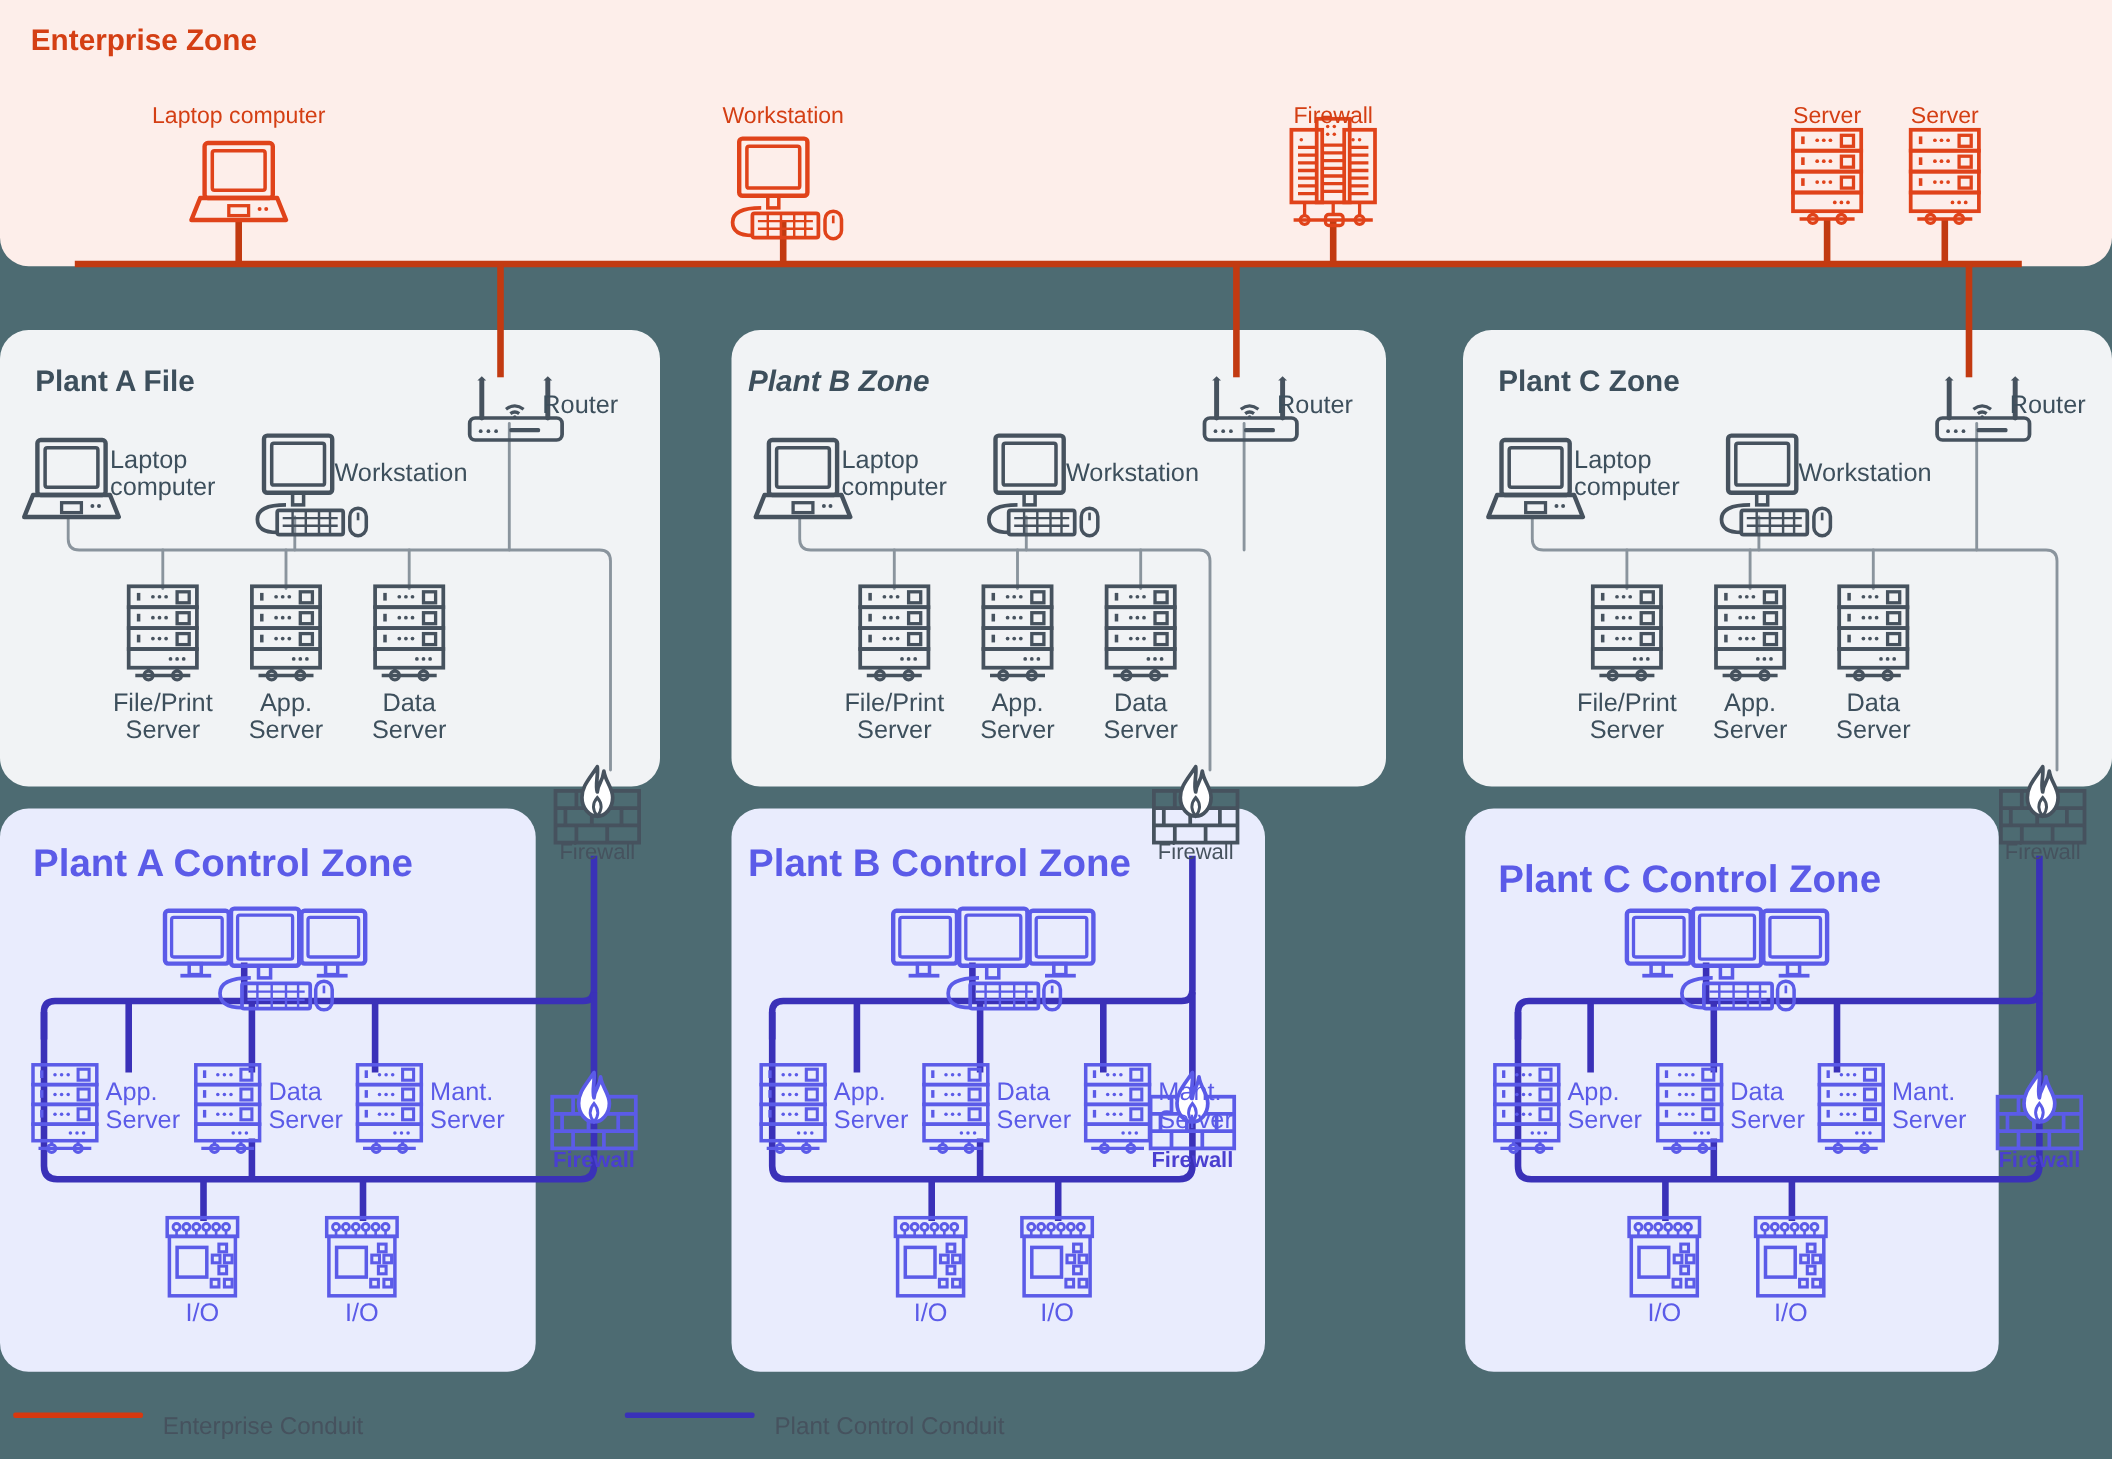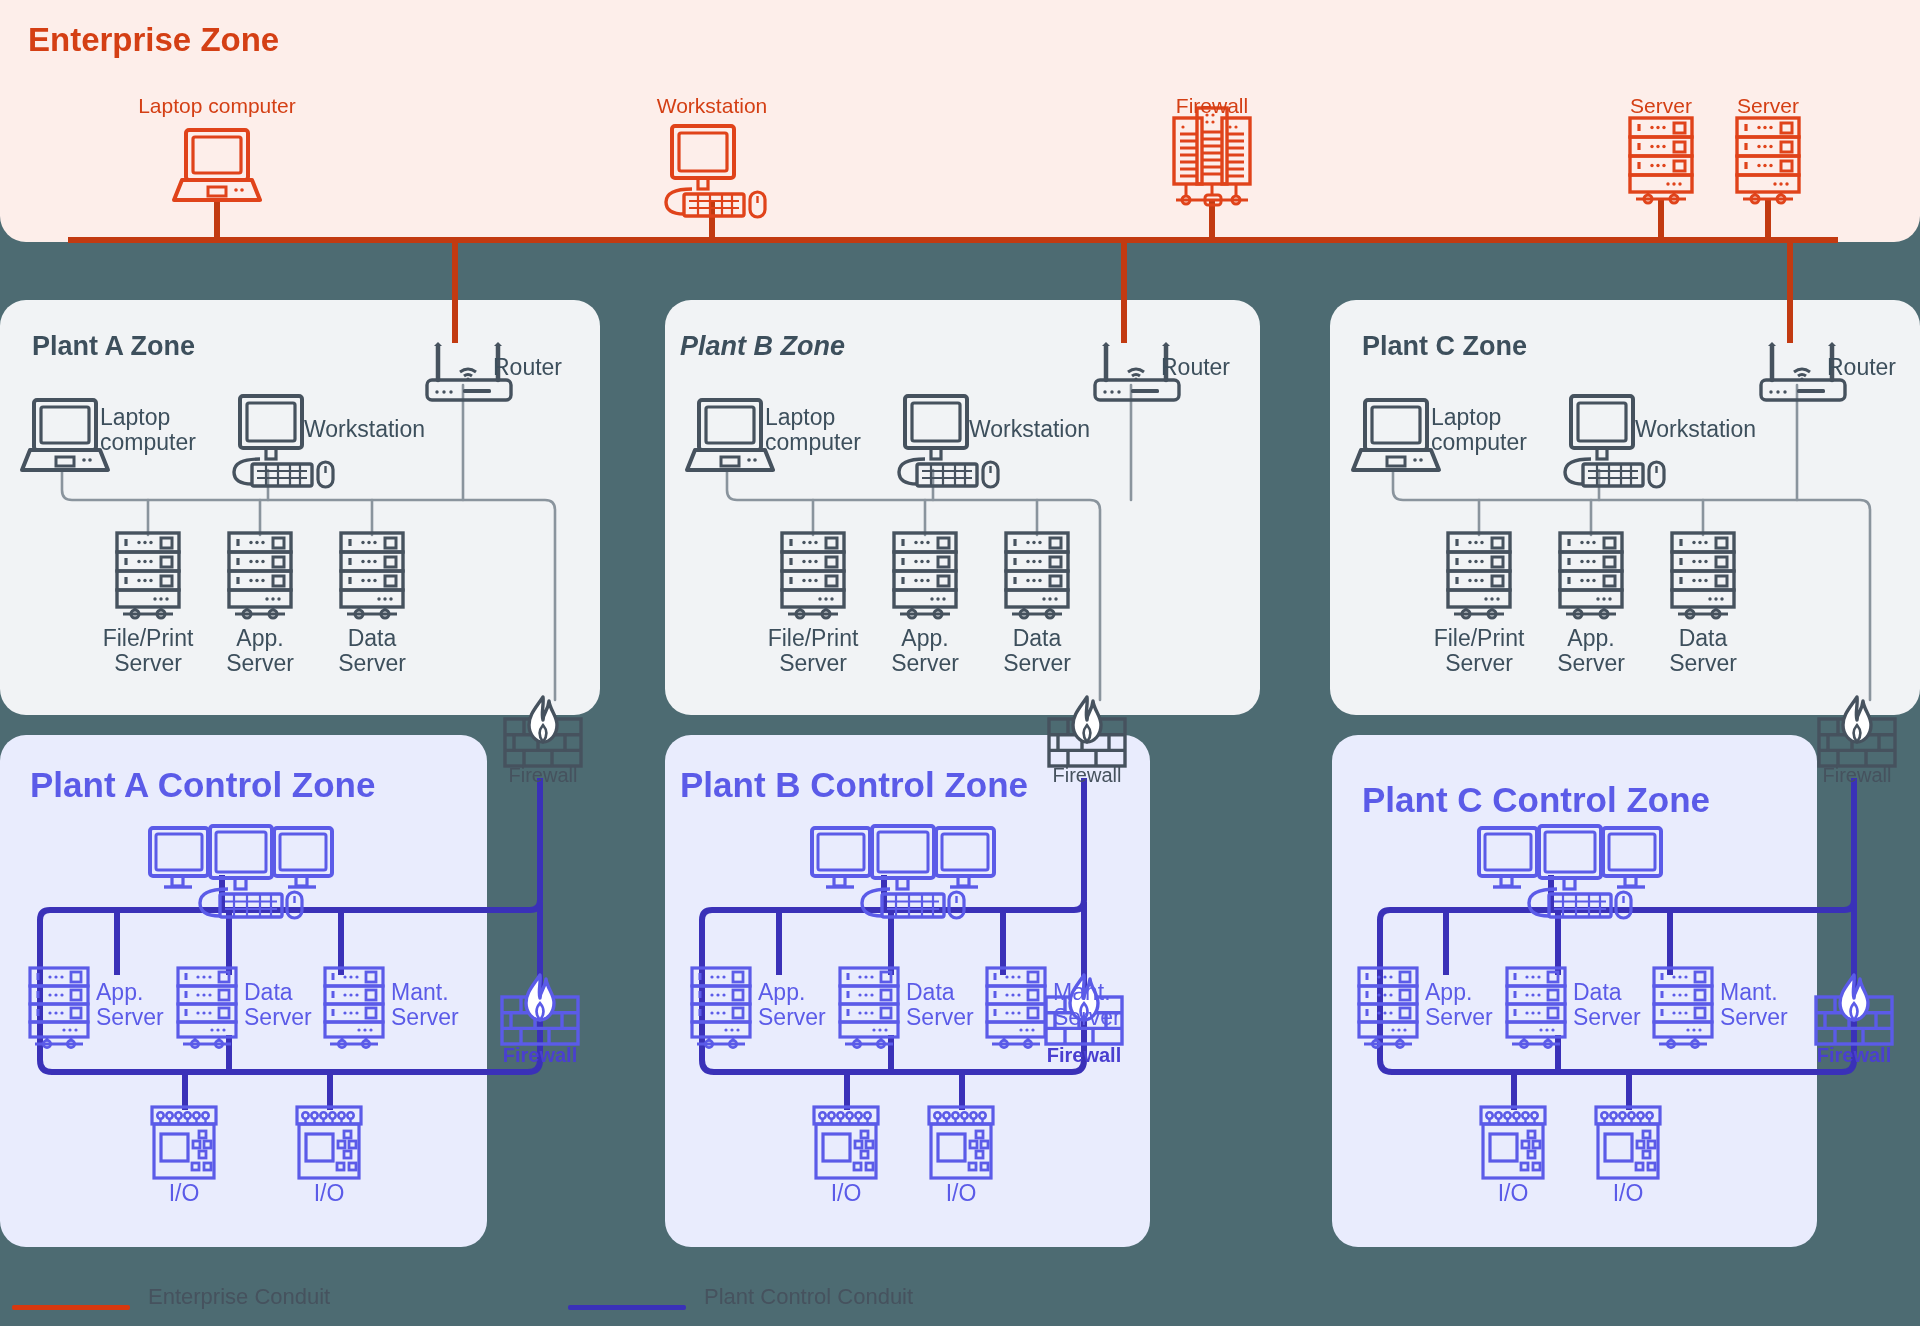--- a/index.html
+++ b/index.html
@@ -11,53 +11,53 @@
   }
   .stage{position:absolute;inset:0;}
 
   
   .zone{position:absolute;border-radius:26px;box-sizing:border-box;}
   .zone-ent{background:#fdeeea;border-radius:0 0 26px 26px;}
   .zone-plant{background:#f1f3f5;}
   .zone-ctrl{background:#e9ecfd;}
 
   .zone-title{position:absolute;font-weight:bold;white-space:nowrap;}
-  .t-ent{color:#d43f14;font-size:33px;}
+  .t-ent{color:#d43f14;font-size:27px;}
   .t-plant{color:#3d4f5c;font-size:27px;}
   .t-ctrl{color:#5b5be8;font-size:35px;}
 
   
   svg.layer{position:absolute;left:0;top:0;width:1920px;height:1326px;overflow:visible;pointer-events:none;}
 
   
   .lbl{position:absolute;white-space:pre;line-height:1.07;}
   .lbl-ent{color:#d43f14;font-size:21px;text-align:center;}
   .lbl-dark{color:#3d4f5c;font-size:23px;}
   .lbl-dark-c{color:#3d4f5c;font-size:23px;text-align:center;}
   .lbl-fw{color:#46525e;font-size:20px;text-align:center;}
   .lbl-blue{color:#5b5be8;font-size:23px;}
   .lbl-blue-c{color:#5b5be8;font-size:23px;text-align:center;}
   .lbl-fw-b{color:#4a3fd0;font-size:20px;font-weight:bold;text-align:center;}
 
   
   .legend{position:absolute;left:0;bottom:0;width:1920px;height:56px;}
-  .lg-item{position:absolute;display:flex;align-items:flex-end;gap:18px;}
+  .lg-item{position:absolute;display:flex;align-items:flex-start;gap:18px;}
   .lg-line{display:block;width:118px;height:5px;border-radius:2px;}
   .lg-text{color:#46525e;font-size:22px;white-space:nowrap;}
 </style>
 </head>
 <body>
 
 <div class="stage">
 
   <div class="zone zone-ent" style="left:0px;top:-26px;width:1920px;height:268px;"></div>
   <div class="zone-title t-ent" style="left:28px;top:21px;">Enterprise Zone</div>
 
   <div class="zone zone-plant" style="left:0px;top:300px;width:600px;height:415px;"></div>
-  <div class="zone-title t-plant" style="left:32px;top:331px;">Plant A Zone</div>
+  <div class="zone-title t-plant" style="left:32px;top:331px;">Plant A File</div>
 
   <div class="zone zone-plant" style="left:665px;top:300px;width:595px;height:415px;"></div>
   <div class="zone-title t-plant" style="left:680px;top:331px;font-style:italic;">Plant B Zone</div>
 
   <div class="zone zone-plant" style="left:1330px;top:300px;width:590px;height:415px;"></div>
   <div class="zone-title t-plant" style="left:1362px;top:331px;">Plant C Zone</div>
 
   <div class="zone zone-ctrl" style="left:0px;top:735px;width:487px;height:512px;"></div>
   <div class="zone-title t-ctrl" style="left:30px;top:765px;">Plant A Control Zone</div>
 

